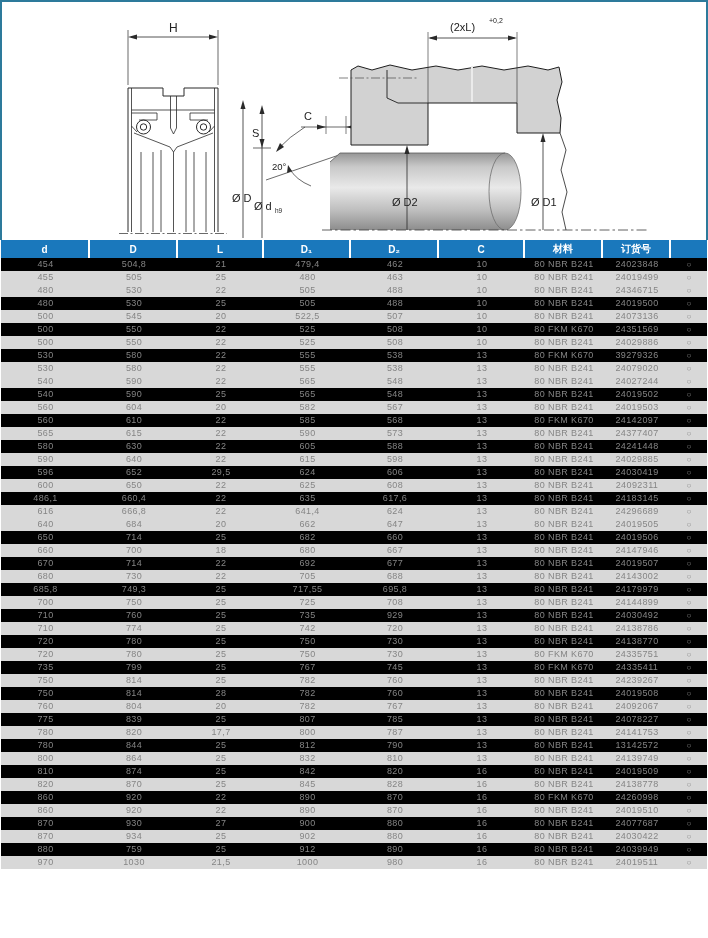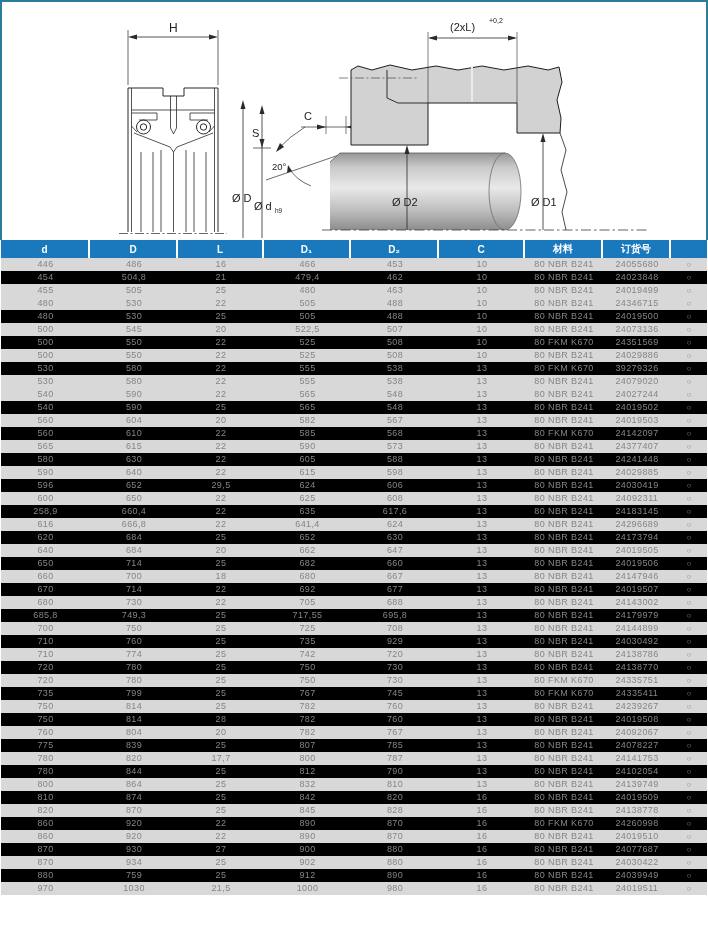--- a/index.html
+++ b/index.html
@@ -161,31 +161,20 @@
           <th>L</th>
           <th>D₁</th>
           <th>D₂</th>
           <th>C</th>
           <th>材料</th>
           <th>订货号</th>
           <th></th>
         </tr>
       </thead>
     <tbody>
-        <tr class="odd">
-          <td>446</td>
-          <td>486</td>
-          <td>16</td>
-          <td>466</td>
-          <td>453</td>
-          <td>10</td>
-          <td>80 NBR B241</td>
-          <td>24055680</td>
-          <td class="avail">○</td>
-        </tr>
         <tr class="even">
           <td>454</td>
           <td>504,8</td>
           <td>21</td>
           <td>479,4</td>
           <td>462</td>
           <td>10</td>
           <td>80 NBR B241</td>
           <td>24023848</td>
           <td class="avail">○</td>
@@ -371,50 +360,39 @@
           <td>650</td>
           <td>22</td>
           <td>625</td>
           <td>608</td>
           <td>13</td>
           <td>80 NBR B241</td>
           <td>24092311</td>
           <td class="avail">○</td>
         </tr>
         <tr class="even">
-          <td>258,9</td>
+          <td>486,1</td>
           <td>660,4</td>
           <td>22</td>
           <td>635</td>
           <td>617,6</td>
           <td>13</td>
           <td>80 NBR B241</td>
           <td>24183145</td>
           <td class="avail">○</td>
         </tr>
         <tr class="odd">
           <td>616</td>
           <td>666,8</td>
           <td>22</td>
           <td>641,4</td>
           <td>624</td>
           <td>13</td>
           <td>80 NBR B241</td>
           <td>24296689</td>
-          <td class="avail">○</td>
-        </tr>
-        <tr class="even">
-          <td>620</td>
-          <td>684</td>
-          <td>25</td>
-          <td>652</td>
-          <td>630</td>
-          <td>13</td>
-          <td>80 NBR B241</td>
-          <td>24173794</td>
           <td class="avail">○</td>
         </tr>
         <tr class="odd">
           <td>640</td>
           <td>684</td>
           <td>20</td>
           <td>662</td>
           <td>647</td>
           <td>13</td>
           <td>80 NBR B241</td>
@@ -598,21 +576,21 @@
           <td class="avail">○</td>
         </tr>
         <tr class="even">
           <td>780</td>
           <td>844</td>
           <td>25</td>
           <td>812</td>
           <td>790</td>
           <td>13</td>
           <td>80 NBR B241</td>
-          <td>24102054</td>
+          <td>13142572</td>
           <td class="avail">○</td>
         </tr>
         <tr class="odd">
           <td>800</td>
           <td>864</td>
           <td>25</td>
           <td>832</td>
           <td>810</td>
           <td>13</td>
           <td>80 NBR B241</td>

